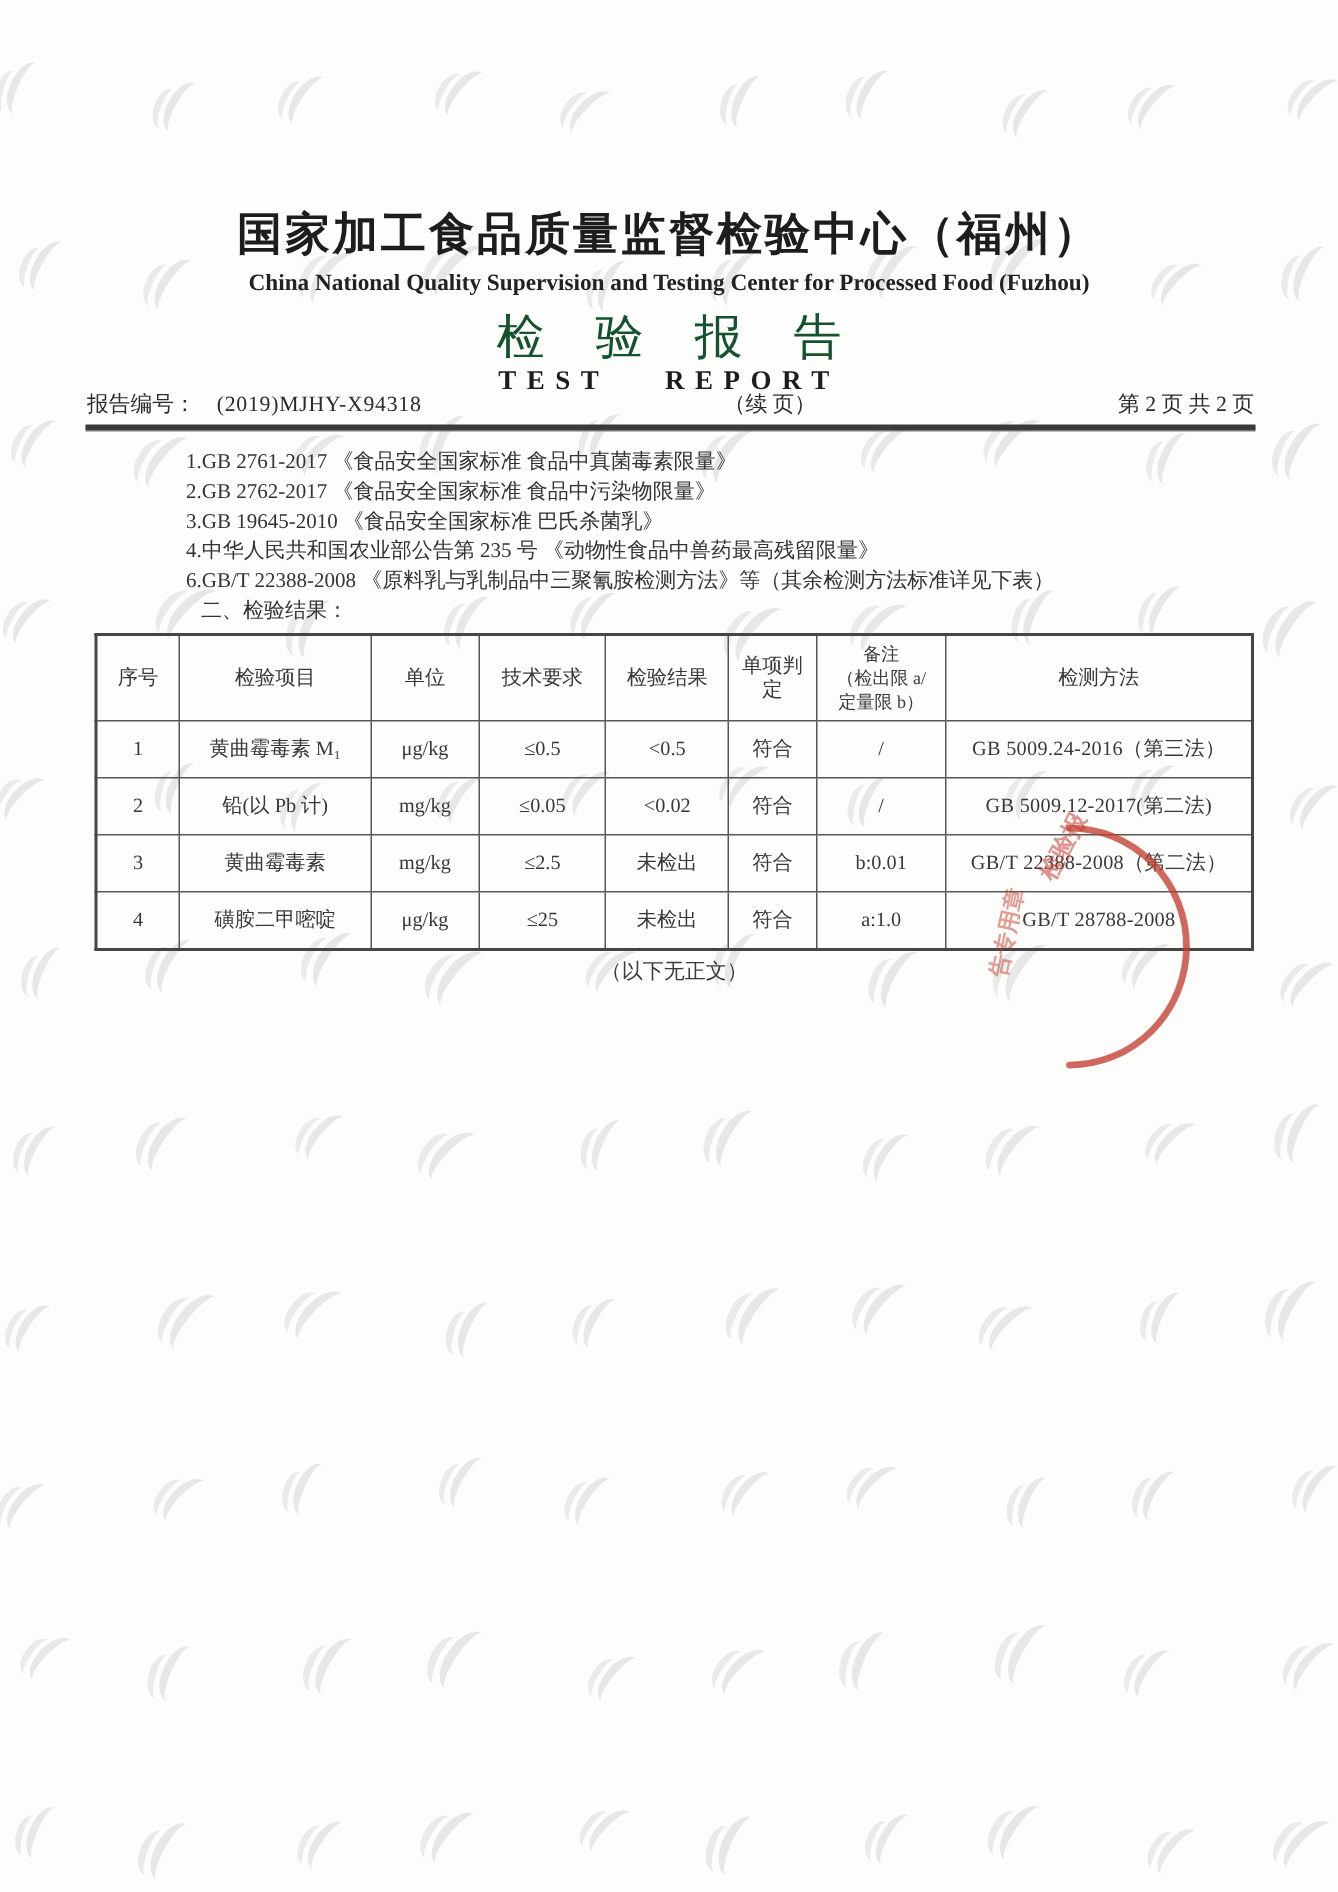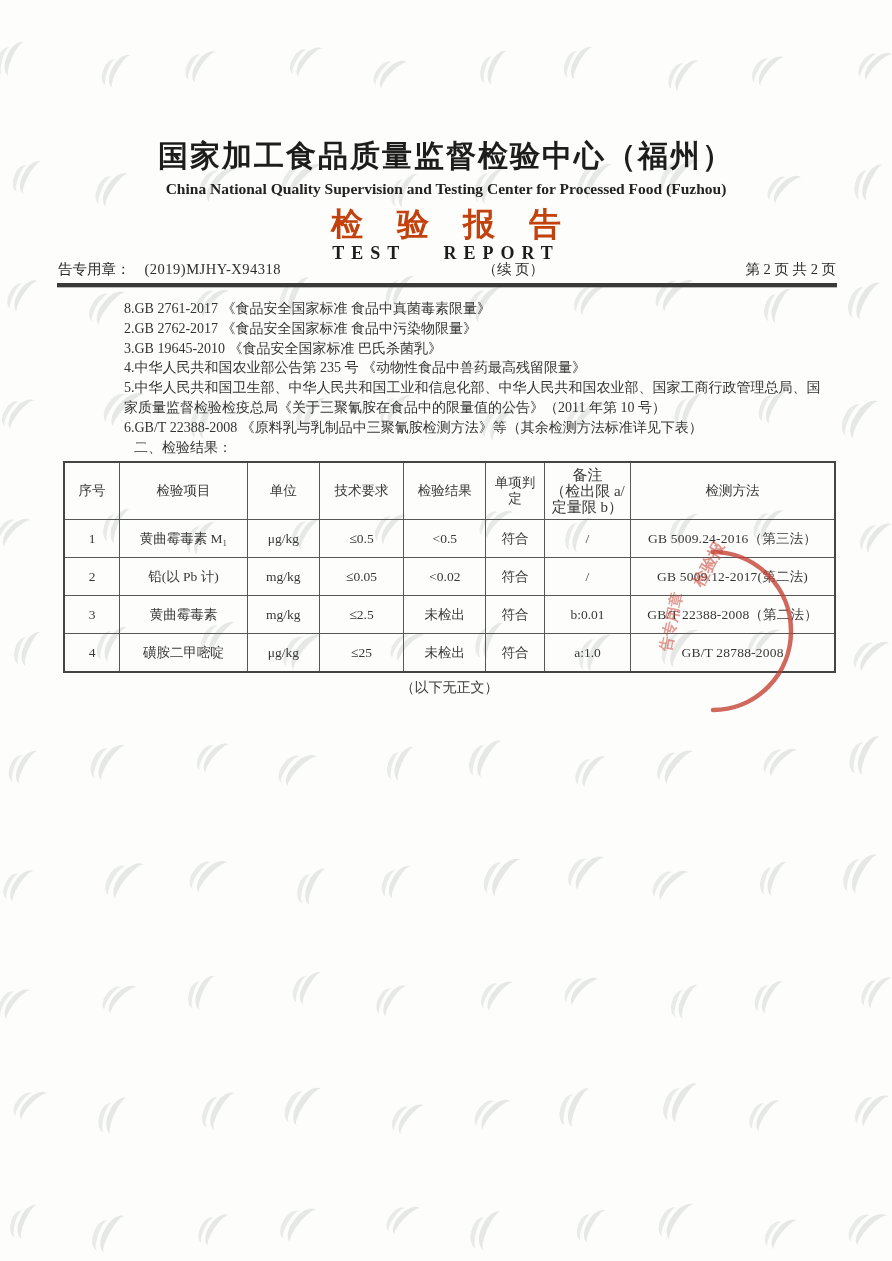--- a/index.html
+++ b/index.html
@@ -18,22 +18,22 @@
   .smudge i{position:absolute;display:block;border-radius:50%;}
   .smudge i.c1{left:0;top:7px;width:14px;height:32px;border-left:5px solid rgba(150,163,153,.40);transform:rotate(15deg);}
   .smudge i.c2{left:10px;top:0;width:17px;height:42px;border-left:6px solid rgba(150,163,153,.46);transform:rotate(24deg);}
 
   
   .org-cn{position:absolute;top:136px;left:0;width:100%;text-align:center;
     font-size:30px;font-weight:bold;letter-spacing:2px;color:#1d1d1d;z-index:1;}
   .org-en{position:absolute;top:180px;left:0;width:100%;text-align:center;
     font-size:15.5px;font-weight:bold;color:#222;z-index:1;}
   .title-cn{position:absolute;top:203px;left:0;width:100%;text-align:center;
-    font-size:32px;font-weight:bold;letter-spacing:34px;padding-left:34px;box-sizing:border-box;
-    color:#c2410c;z-index:1;}
+    font-size:32px;font-weight:normal;letter-spacing:34px;padding-left:34px;box-sizing:border-box;
+    color:#14532d;z-index:1;}
   .title-en{position:absolute;top:243px;left:0;width:100%;text-align:center;
     font-size:18px;font-weight:bold;letter-spacing:7px;word-spacing:26px;color:#1d1d1d;z-index:1;}
 
   .meta-line{position:absolute;top:260px;left:58px;right:56px;display:flex;align-items:baseline;
     font-size:14.5px;color:#2b2b2b;z-index:1;}
   .meta-left{white-space:nowrap;}
   .meta-left .num{margin-left:14px;letter-spacing:.5px;}
   .meta-center{flex:1;text-align:center;white-space:nowrap;}
   .meta-right{white-space:nowrap;}
   .head-rule{position:absolute;top:283px;left:57px;right:55px;height:4px;background:#3a3a3a;
@@ -46,21 +46,21 @@
   .results-heading{margin-left:71px;}
 
   
   table.results{border-collapse:collapse;width:773px;margin-top:4px;
     font-size:13.5px;color:#383838;table-layout:fixed;}
   table.results th,table.results td{border:1px solid #575757;padding:0 4px;text-align:center;
     overflow:hidden;}
   table.results{border:2px solid #454545;}
   table.results thead th{height:56px;font-weight:normal;line-height:16px;}
   table.results tbody td{height:37px;}
-  th.h-remark{white-space:pre-line;font-size:15px;line-height:15px;}
+  th.h-remark{white-space:pre-line;font-size:12px;line-height:15px;}
   td.c-item{text-align:left;padding-left:12px;}
   td.c-method{text-align:left;padding-left:12px;letter-spacing:.2px;}
   .end-note{text-align:center;margin-top:5px;font-size:14px;color:#3a3a3a;}
 
   
   .stamp{position:absolute;left:612px;top:530px;z-index:2;pointer-events:none;}
 </style>
 </head>
 <body>
 
@@ -508,32 +508,31 @@
         <i class="c2"></i>
       </div>
     </div>
 
   <div class="org-cn">国家加工食品质量监督检验中心（福州）</div>
   <div class="org-en">China National Quality Supervision and Testing Center for Processed Food (Fuzhou)</div>
   <div class="title-cn">检验报告</div>
   <div class="title-en">TEST REPORT</div>
 
   <div class="meta-line">
-    <span class="meta-left"><span>告专用章：</span><span class="num">(2019)MJHY-X94318</span></span>
+    <span class="meta-left"><span>报告编号：</span><span class="num">(2019)MJHY-X94318</span></span>
     <span class="meta-center">（续 页）</span>
     <span class="meta-right">第 2 页  共 2 页</span>
   </div>
   <div class="head-rule"></div>
 
   <div class="content">
-    <div class="basis-item">8.GB 2761-2017 《食品安全国家标准 食品中真菌毒素限量》</div>
+    <div class="basis-item">1.GB 2761-2017 《食品安全国家标准 食品中真菌毒素限量》</div>
     <div class="basis-item">2.GB 2762-2017 《食品安全国家标准 食品中污染物限量》</div>
     <div class="basis-item">3.GB 19645-2010 《食品安全国家标准 巴氏杀菌乳》</div>
     <div class="basis-item">4.中华人民共和国农业部公告第 235 号 《动物性食品中兽药最高残留限量》</div>
-    <div class="basis-item">5.中华人民共和国卫生部、中华人民共和国工业和信息化部、中华人民共和国农业部、国家工商行政管理总局、国家质量监督检验检疫总局《关于三聚氰胺在食品中的限量值的公告》（2011 年第 10 号）</div>
     <div class="basis-item">6.GB/T 22388-2008 《原料乳与乳制品中三聚氰胺检测方法》等（其余检测方法标准详见下表）</div>
     <div class="results-heading">二、检验结果：</div>
 
     <table class="results">
       <colgroup>
         <col style="width:7.2%">
           <col style="width:16.6%">
           <col style="width:9.3%">
           <col style="width:11.0%">
         <col style="width:10.6%">

